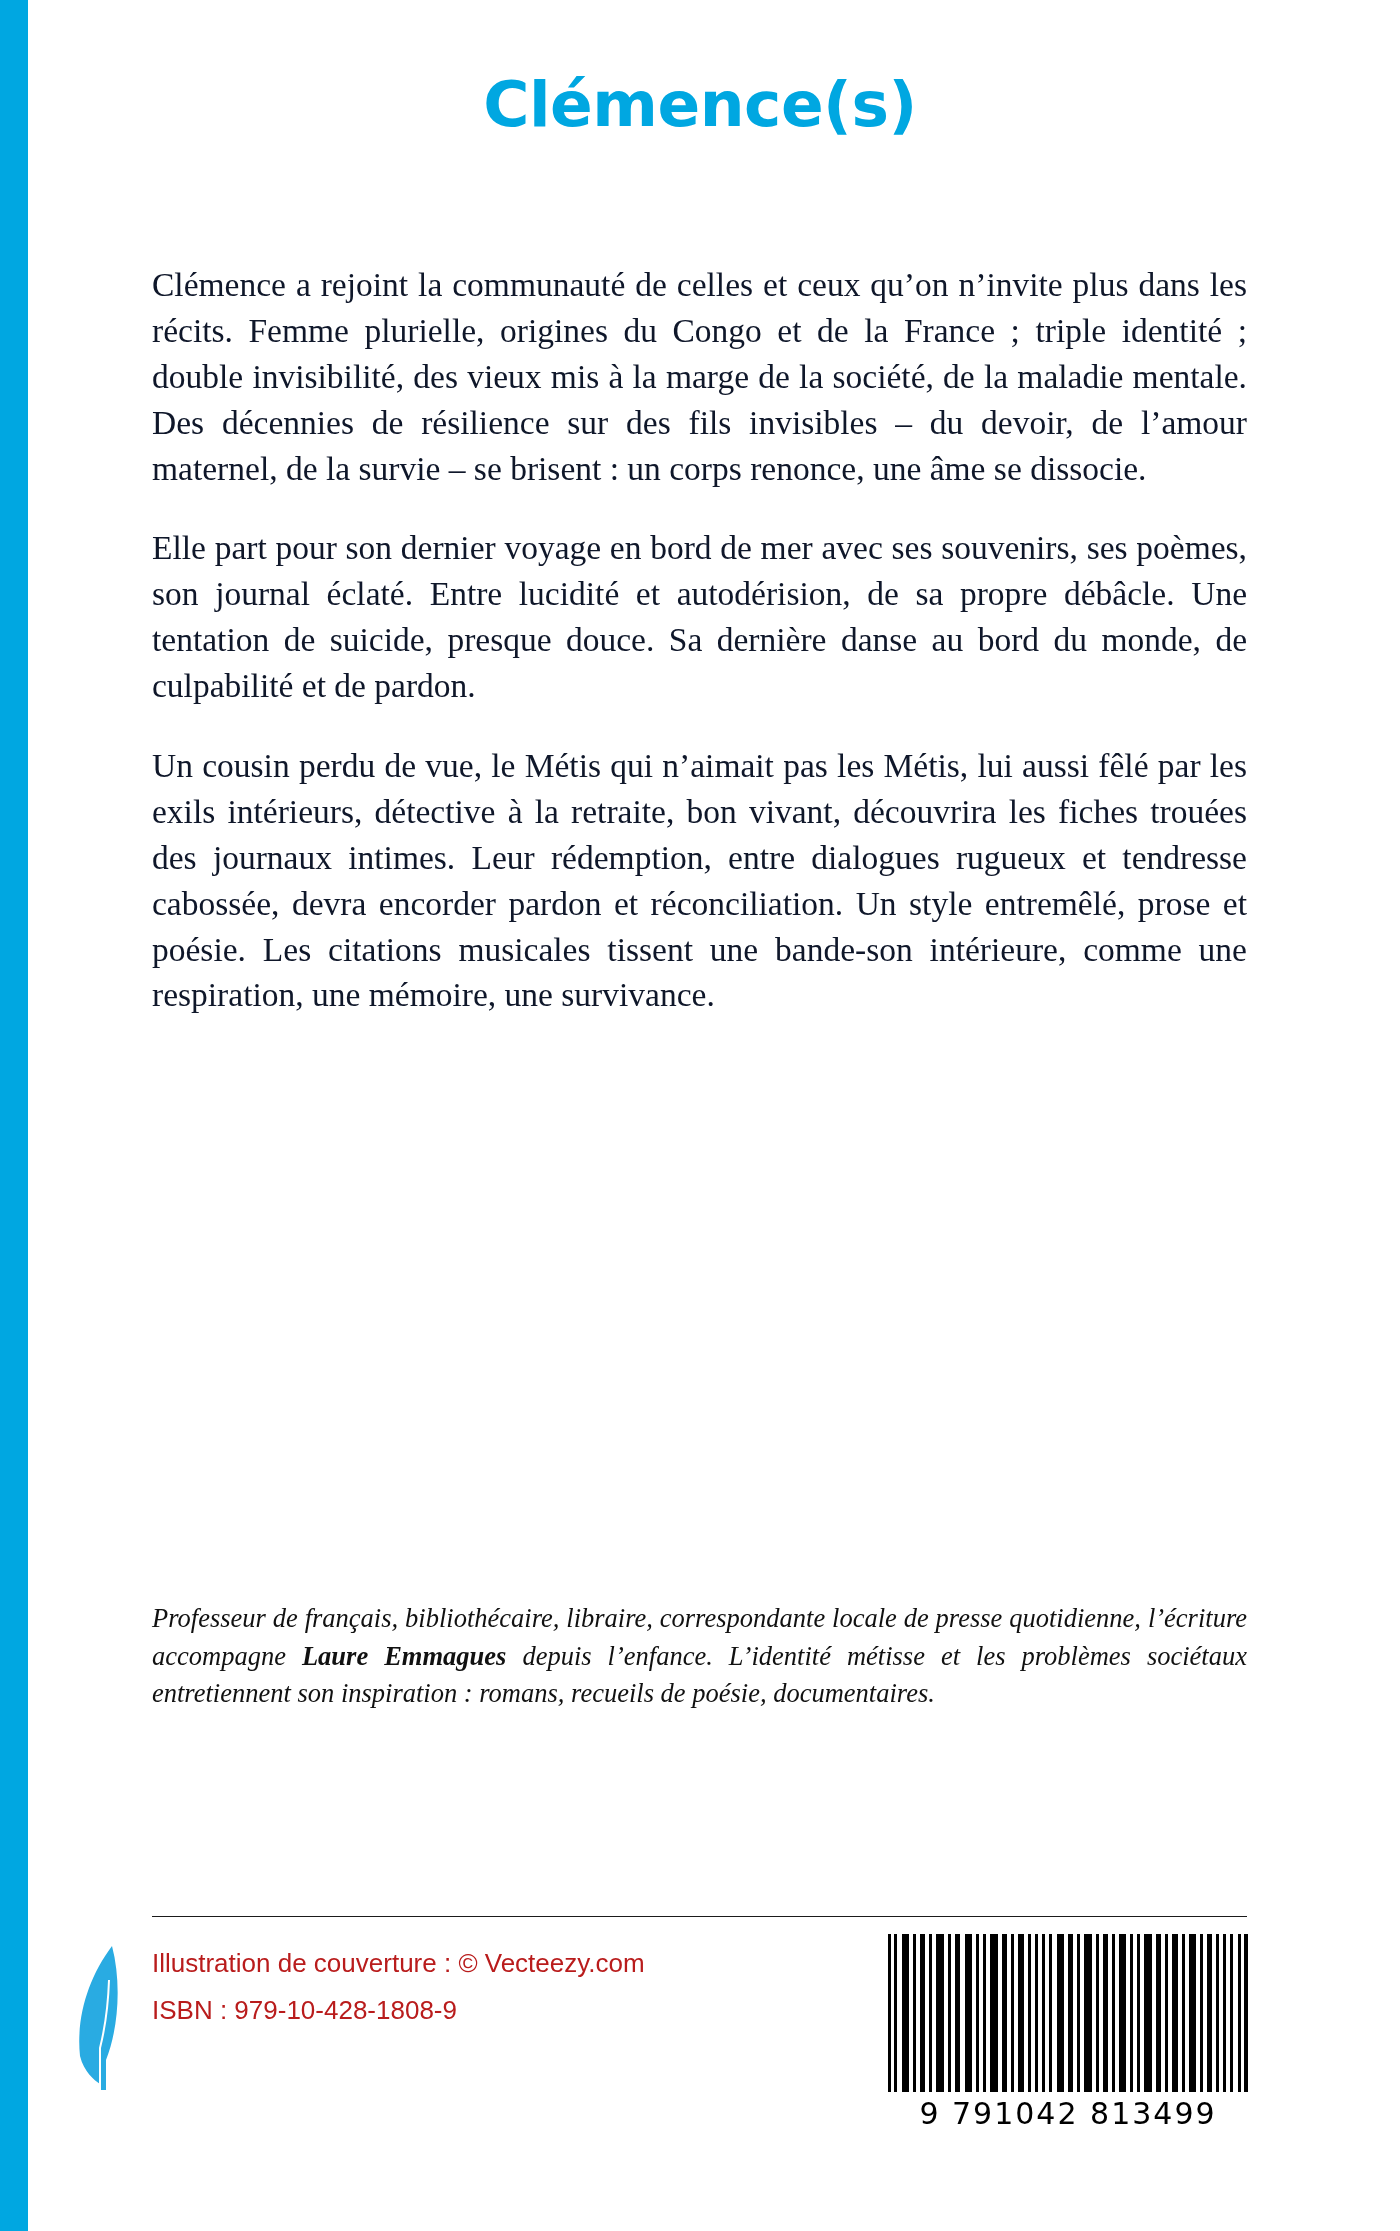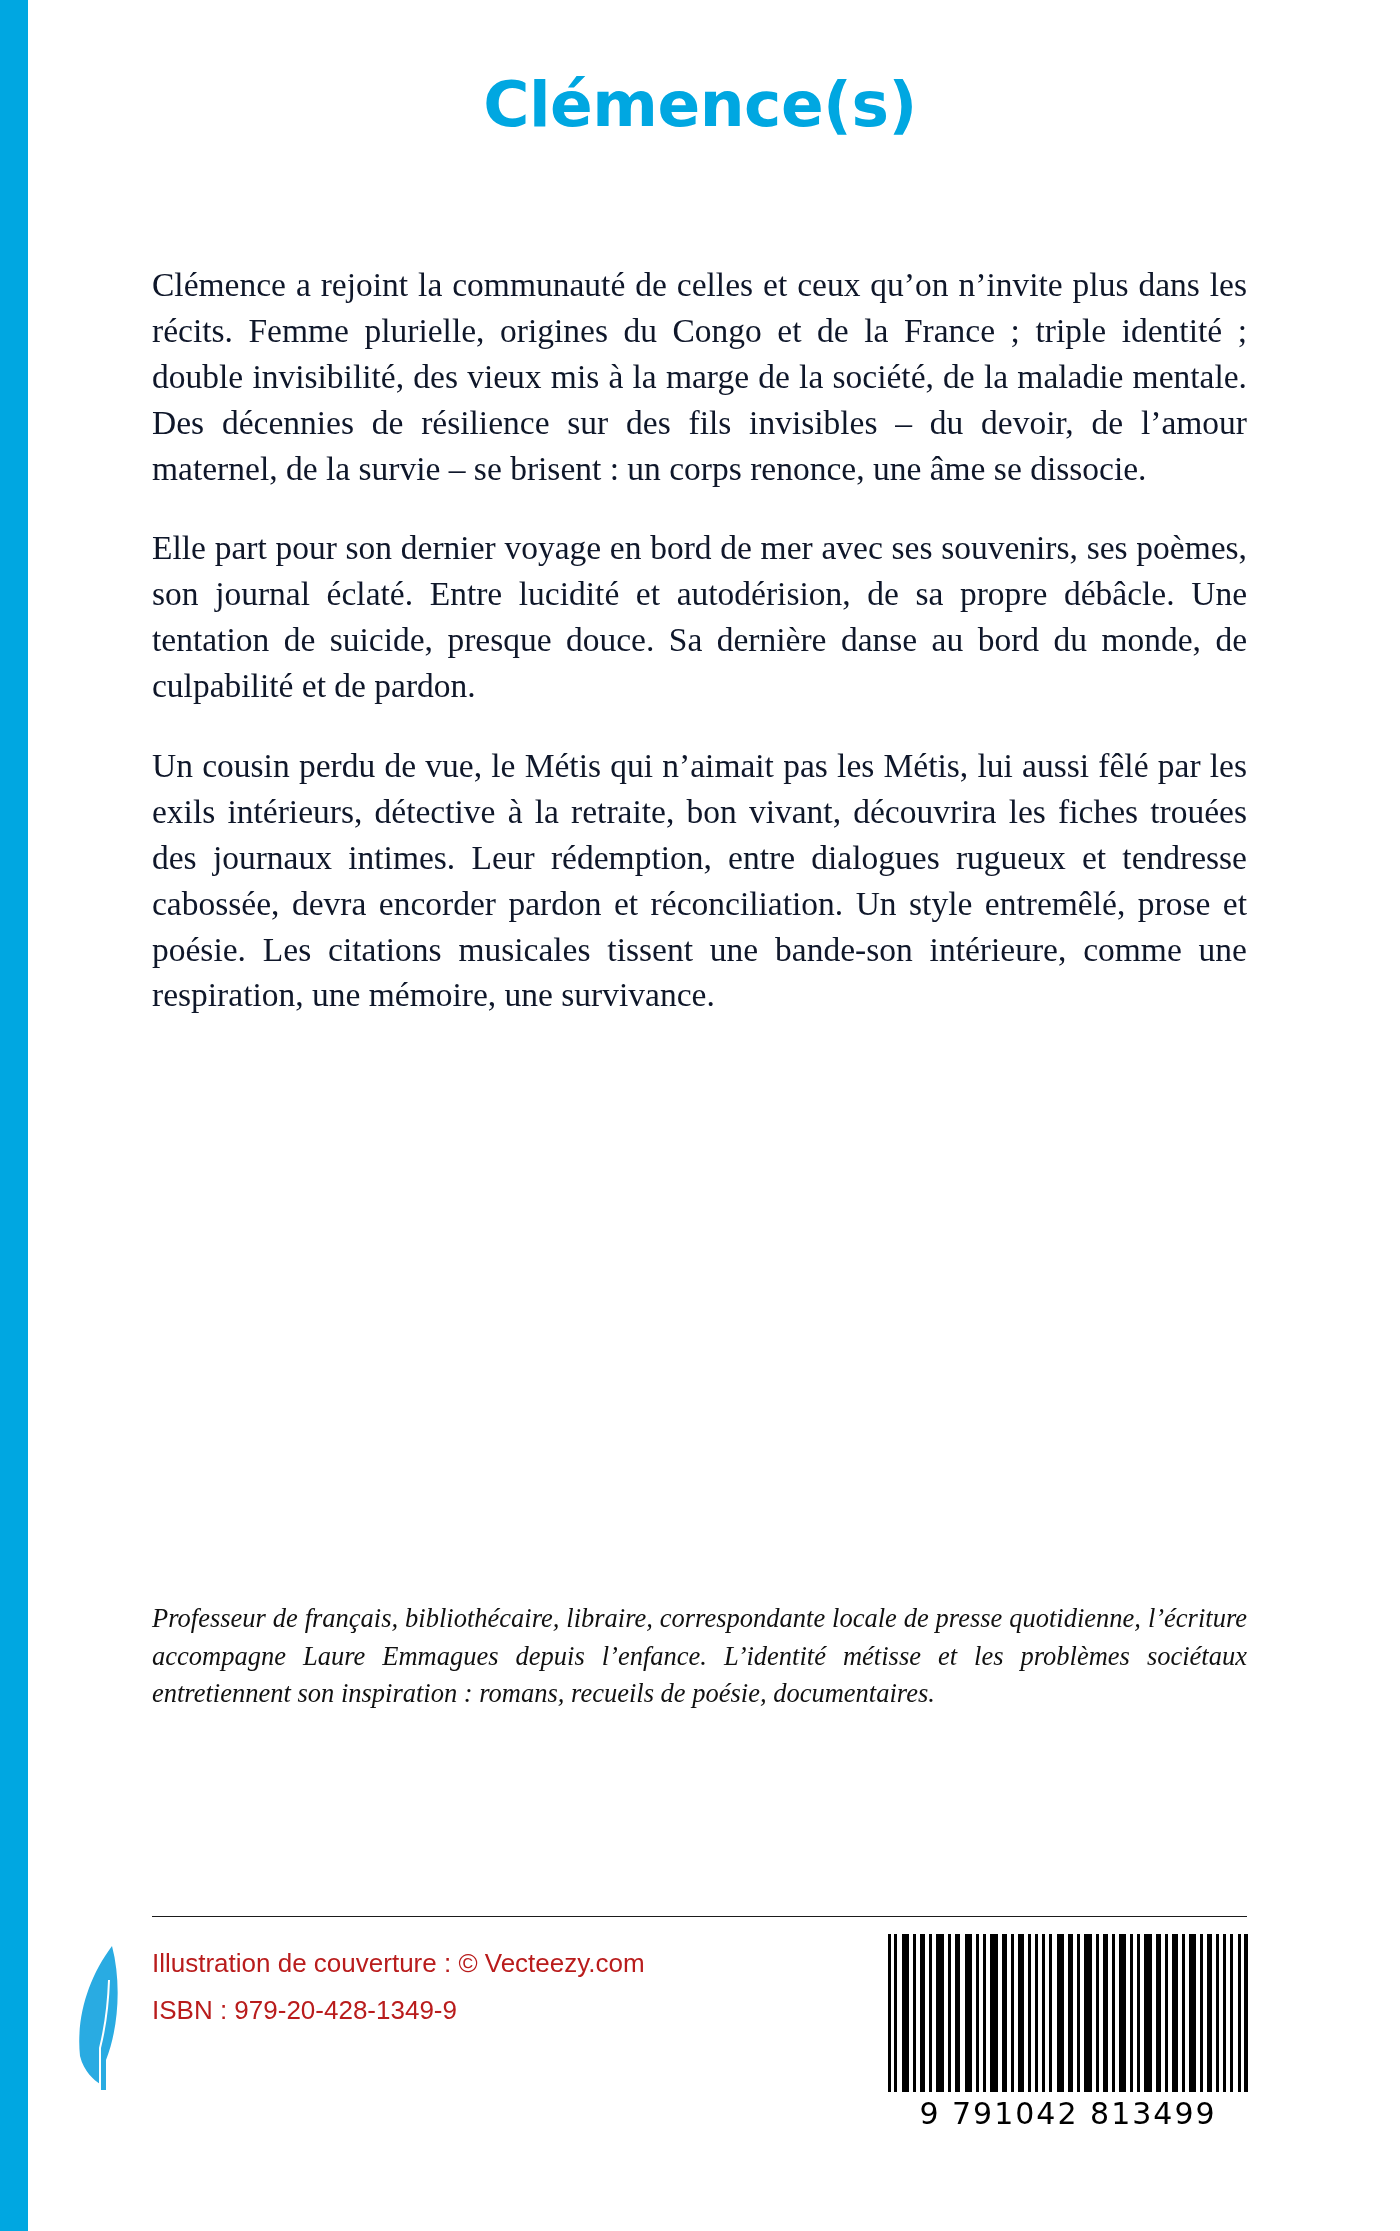--- a/index.html
+++ b/index.html
@@ -70,21 +70,21 @@
     top: 1600px;
     width: 1095px;
     font-family: "Liberation Serif", serif;
     font-style: italic;
     font-size: 26.5px;
     line-height: 1.42;
     color: #111111;
     text-align: justify;
   }
   .author-note b {
-    font-weight: normal;
+    font-weight: bold;
     font-style: italic;
   }
 
   .rule {
     position: absolute;
     left: 152px;
     top: 1916px;
     width: 1095px;
     height: 1px;
     background: #1a1a1a;
@@ -166,21 +166,21 @@
 
   <div class="rule"></div>
 
   <svg class="logo" viewBox="0 0 62 150">
     <path d="M44 6 C 20 38, 8 78, 12 116 C 16 132, 26 140, 32 144 L 32 150 L 38 150 L 38 120 C 50 90, 54 44, 44 6 Z" fill="#29abe2"></path>
     <path d="M32 150 L 32 108 C 36 92, 40 70, 41 40" stroke="#ffffff" stroke-width="2" fill="none"></path>
   </svg>
 
   <div class="footer">
     <div class="line">Illustration de couverture : © Vecteezy.com</div>
-    <div class="line">ISBN : 979-20-428-1349-9</div>
+    <div class="line">ISBN : 979-10-428-1808-9</div>
   </div>
 
   <div class="barcode">
     <div class="bars">
       <i style="left:0px;width:3px"></i>
       <i style="left:6px;width:3px"></i>
       <i style="left:14px;width:7px"></i>
       <i style="left:25px;width:3px"></i>
       <i style="left:32px;width:5px"></i>
       <i style="left:41px;width:3px"></i>

